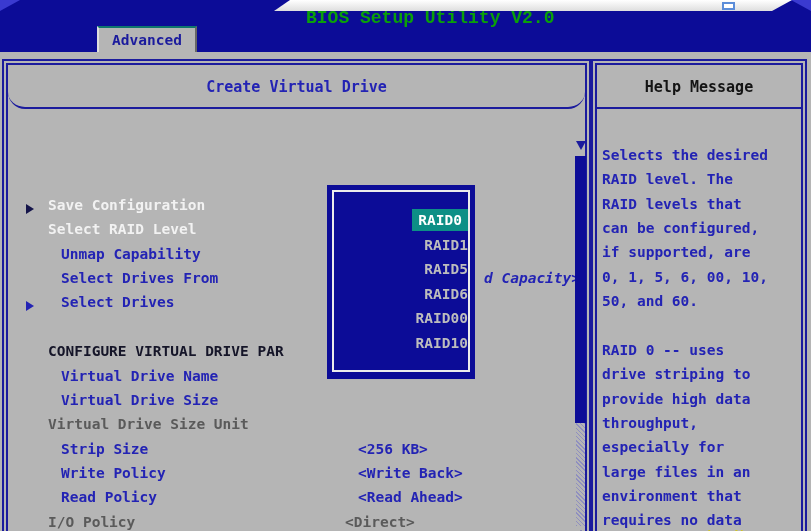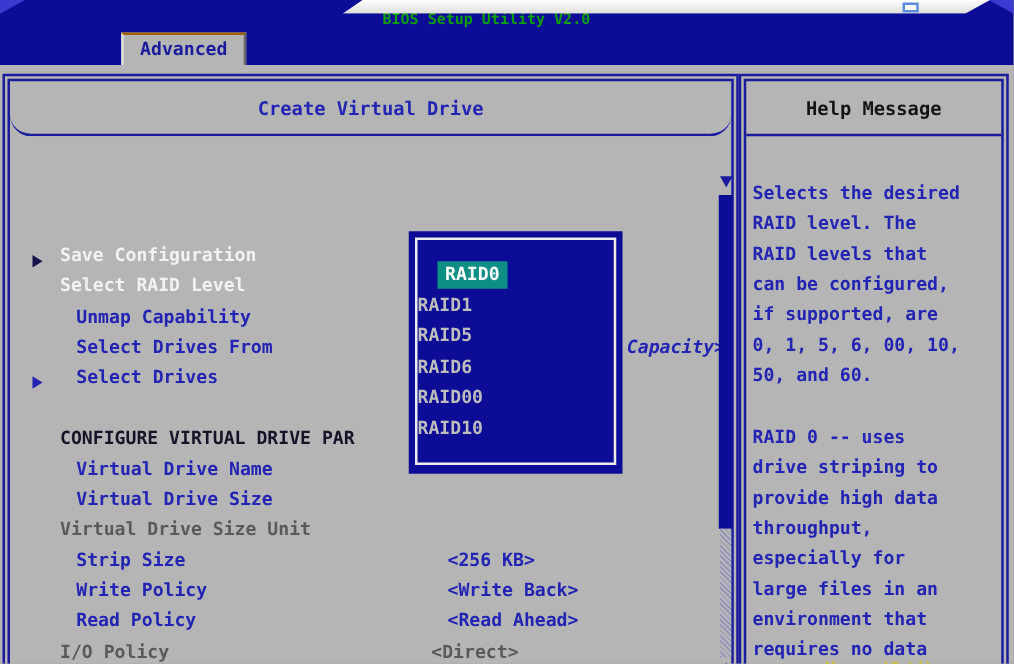--- a/index.html
+++ b/index.html
@@ -21,33 +21,33 @@
     font-family:"DejaVu Sans Mono","Liberation Mono",monospace;
     font-weight:bold;font-size:14.5px;background:var(--gray);
   }
   
   .banner{position:absolute;left:0;top:0;width:811px;height:52px;background:var(--navy);}
   .corner-l{position:absolute;left:0;top:0;width:0;height:0;
     border-top:11px solid #3a3ad0;border-right:20px solid transparent;}
   .corner-r{position:absolute;right:0;top:0;width:0;height:0;
     border-top:11px solid #3a3ad0;border-left:20px solid transparent;}
   .bios-title{position:absolute;left:306px;top:8px;width:220px;color:var(--green);
-    font-size:12px;white-space:nowrap;z-index:2;}
+    font-size:18px;white-space:nowrap;z-index:2;font-family:Liberation Mono, monospace;}
   .console-toolbar{
     position:absolute;left:274px;top:0;width:518px;height:11px;z-index:6;
     background:linear-gradient(#ffffff,#dedede);
     clip-path:polygon(16px 0,100% 0,calc(100% - 20px) 100%,0 100%);
     display:flex;align-items:center;gap:13px;padding-left:52px;
   }
   .tb-icon{font-size:10px;line-height:10px;color:#8f8f8f;font-weight:normal;}
   .tb-bluebox{position:absolute;left:448px;top:2px;width:13px;height:8px;
     background:#fff;border:2px solid #5b8dd9;}
   .tab{
     position:absolute;left:97px;top:26px;width:100px;height:26px;background:var(--gray);
-    border-top:2px solid #a16207;border-left:2px solid #dedede;border-right:2px solid #666;
+    border-top:2px solid #0f766e;border-left:2px solid #dedede;border-right:2px solid #666;
     color:var(--line);text-align:center;line-height:24px;z-index:3;
   }
   
   .screen{position:absolute;left:0;top:52px;width:811px;height:479px;background:var(--gray);}
   .panel{
     position:absolute;border:2px solid var(--line);
     outline:2px solid var(--line);outline-offset:2px;background:var(--gray);
   }
   .panel-left{left:6px;top:11px;width:581px;height:474px;}
   .panel-right{left:595px;top:11px;width:208px;height:474px;}
@@ -64,22 +64,22 @@
   .row.blue .row-label,.row.blue .row-value{color:var(--blue);padding-left:13px;}
   .row.gray .row-label,.row.gray .row-value{color:var(--disabled);}
   .row.section .row-label{color:var(--black);}
   .row.value-far .row-value{left:455px;font-style:italic;}
   .arrow-icon{display:none;position:absolute;left:10px;top:7px;width:0;height:0;
     border-top:5px solid transparent;border-bottom:5px solid transparent;
     border-left:8px solid var(--blue);}
   .row.arrow .arrow-icon{display:block;}
   .row.arrow-dark .arrow-icon{border-left-color:#14144a;}
   
-  .dropdown{position:absolute;left:319px;top:120px;width:171px;height:194px;
-    background:var(--navy);z-index:10;}
+  .dropdown{position:absolute;left:319px;top:120px;width:148px;height:194px;
+    background:var(--navy);z-index:10;text-align:right;}
   .dropdown-inner{position:absolute;left:5px;top:5px;right:5px;bottom:7px;
     border:2px solid #ececec;padding-top:17px;}
   .dd-item{height:24.6px;line-height:22px;white-space:nowrap;}
   .dd-label{display:inline-block;color:#bdbdbd;}
   .dd-item.selected .dd-label{margin-left:16px;padding:0 6px;background:var(--teal);color:#ffffff;}
   
   .scrollbar{position:absolute;left:567px;top:74px;width:12px;height:405px;z-index:2;}
   .sb-arrow-down{position:absolute;left:1px;top:2px;width:0;height:0;
     border-left:5px solid transparent;border-right:5px solid transparent;
     border-top:9px solid var(--line);}

